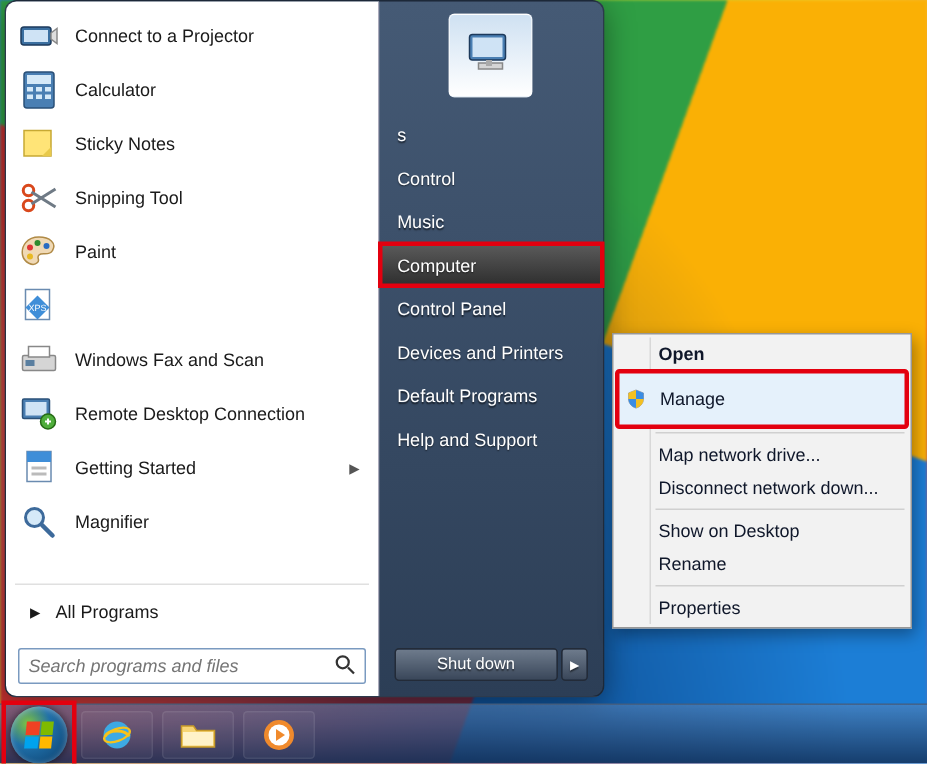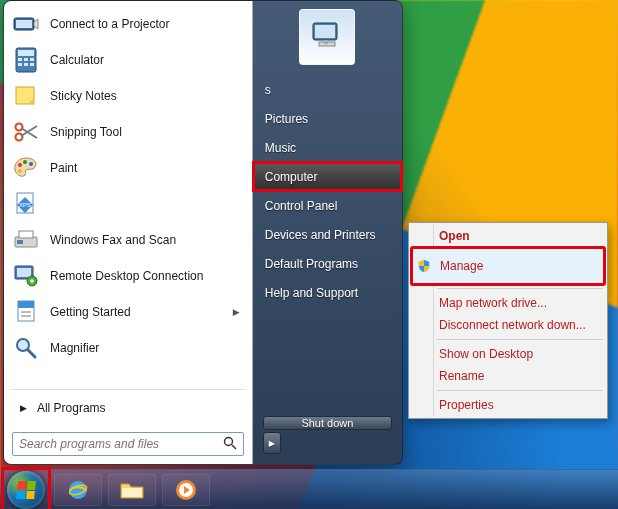--- a/index.html
+++ b/index.html
@@ -121,21 +121,21 @@
     color:#fff;
     text-shadow:0 1px 1px rgba(0,0,0,0.6);
   }
   .rlink.highlighted {
     background: linear-gradient(to bottom,#5c5c5c,#2d2d2d);
   }
   .red-box { outline:3px solid #e3000f; outline-offset:-2px; }
   .shutdown-row {
     margin-top:auto;
     padding:8px 10px 10px 10px;
-    display:flex; gap:2px;flex-direction:column;
+    display:flex; gap:2px;
   }
   .shutdown-btn {
     background: linear-gradient(to bottom,#6e7b8c,#3a475a);
     border:1px solid #232b38;
     color:#fff;
     font-size:11px;
     height:22px;
     border-radius:3px;
     display:flex; align-items:center; justify-content:center;
     text-shadow:0 1px 1px rgba(0,0,0,0.5);
@@ -153,21 +153,21 @@
     box-shadow:2px 4px 10px rgba(0,0,0,0.35);
     padding:2px;
     z-index:50;
   }
   .ctx-item {
     height:22px;
     display:flex; align-items:center;
     padding-left:28px;
     position:relative;
     font-size:12px;
-    color:#b91c1c;
+    color:#0f172a;
   }
   .ctx-item.highlighted {
     background:#e5f1fb;
     border:1px solid #7da2ce;
     border-radius:2px;
     height:38px;
   }
   .ctx-item .cicon {
     position:absolute; left:4px;
     width:16px; height:16px;
@@ -374,21 +374,21 @@
         <rect x="8" y="8" width="20" height="13" fill="#cfe3f5"></rect>
         <rect x="12" y="25" width="16" height="4" fill="#d5d5d5" stroke="#888"></rect>
         <rect x="17" y="23" width="4" height="4" fill="#aaa"></rect>
       </svg>
     </div>
 
     <div class="rlink">
         <span>s</span>
       </div>
     <div class="rlink">
-        <span>Pictures</span>
+        <span>Control</span>
       </div>
     <div class="rlink">
         <span>Music</span>
       </div>
     <div class="rlink highlighted red-box">
         <span>Computer</span>
       </div>
     <div class="rlink">
         <span>Control Panel</span>
       </div>

